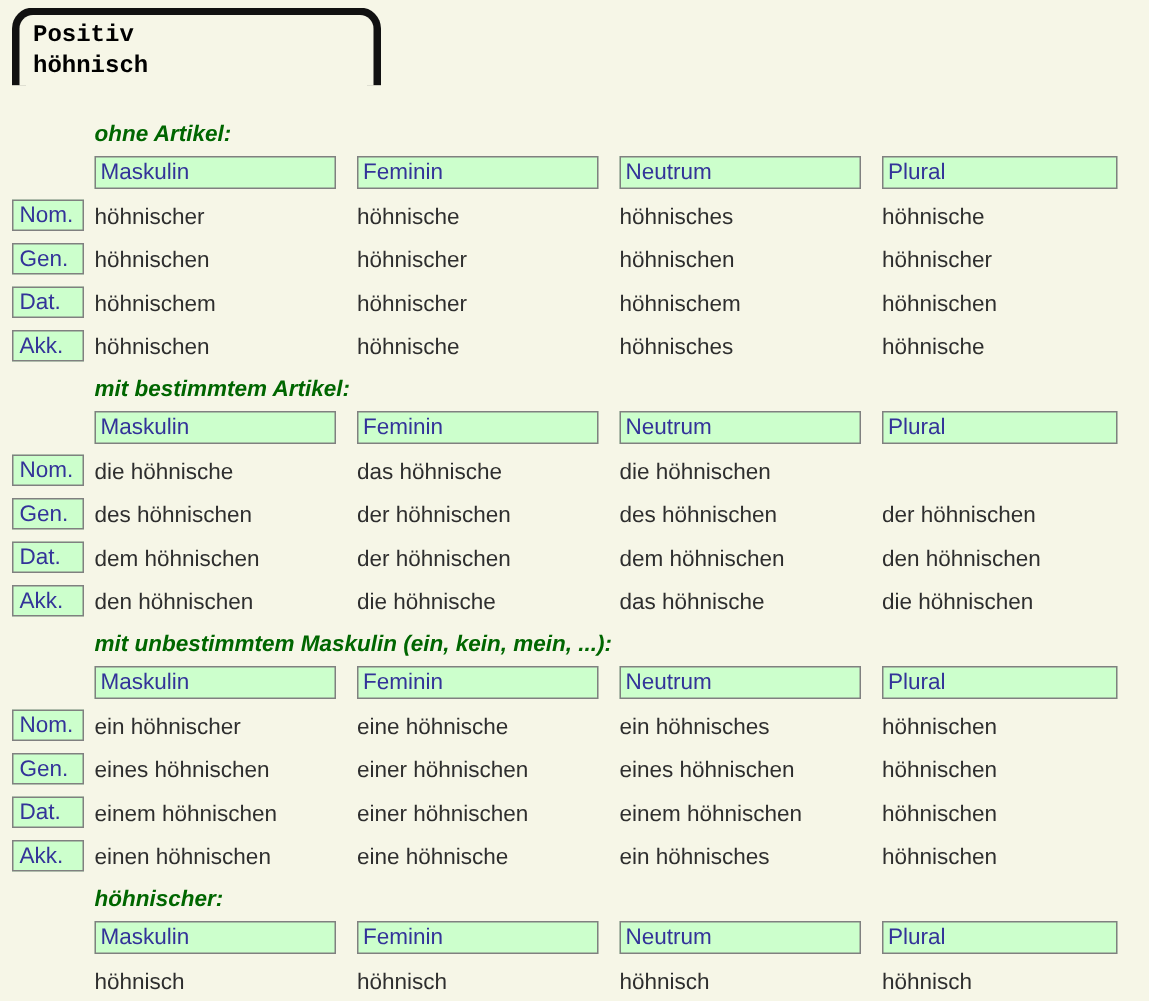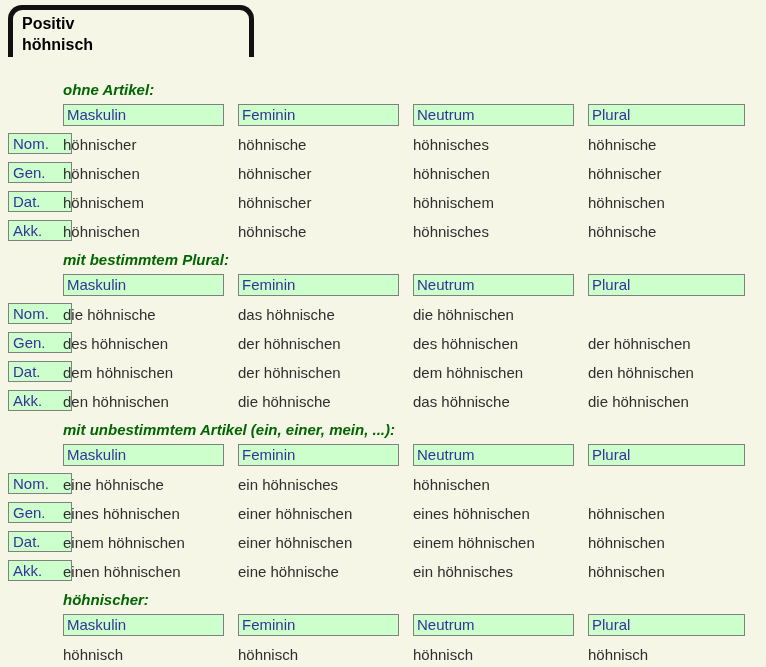--- a/index.html
+++ b/index.html
@@ -20,20 +20,21 @@
   }
   .tab {
     margin:5px 0 24px 8px;
     width:246px; height:52px;
     border:5px solid var(--tab-border);
     border-bottom:none;
     border-radius:14px 14px 0 0;
     padding:3px 0 0 9px;
     font-size:16px; font-weight:bold; line-height:21px;
     color:#000;
+    font-family:Liberation Mono, monospace;
   }
   .section { margin:0 0 2px 8px; }
   .sec-head {
     margin:0 0 6px 55px;
     color:var(--green);
     font-style:italic; font-weight:bold;
     font-size:15px; line-height:17px;
   }
   .grid-row {
     display:grid;
@@ -45,21 +46,21 @@
     margin-right:14px;
     background:var(--cell-green);
     border:1px solid var(--border);
     color:var(--blue);
     font-size:15px; line-height:18px;
     padding:1px 2px 1px 3px;
   }
   .row { height:29px; }
   .case {
     display:inline-block;
-    width:64px; height:21px;
+    width:48px; height:21px;
     background:var(--cell-green);
     border:1px solid var(--border);
     color:var(--blue);
     font-size:15px; line-height:19px;
     padding-left:4px;
   }
   .cell {
     font-size:15px; line-height:21px;
     color:var(--text);
     padding-top:1px;
@@ -106,21 +107,21 @@
       </div>
       <div class="grid-row row">
         <div><span class="case">Akk.</span></div>
         <div class="cell">höhnischen</div>
         <div class="cell">höhnische</div>
         <div class="cell">höhnisches</div>
         <div class="cell">höhnische</div>
       </div>
     </div>
     <div class="section">
-      <div class="sec-head">mit bestimmtem Plural:</div>
+      <div class="sec-head">mit bestimmtem Artikel:</div>
       <div class="grid-row hdr-row">
         <div></div>
         <div class="hdr">Maskulin</div>
         <div class="hdr">Feminin</div>
         <div class="hdr">Neutrum</div>
         <div class="hdr">Plural</div>
       </div>
       <div class="grid-row row">
         <div><span class="case">Nom.</span></div>
         <div class="cell">die höhnische</div>
@@ -143,30 +144,31 @@
       </div>
       <div class="grid-row row">
         <div><span class="case">Akk.</span></div>
         <div class="cell">den höhnischen</div>
         <div class="cell">die höhnische</div>
         <div class="cell">das höhnische</div>
         <div class="cell">die höhnischen</div>
       </div>
     </div>
     <div class="section">
-      <div class="sec-head">mit unbestimmtem Artikel (ein, einer, mein, ...):</div>
+      <div class="sec-head">mit unbestimmtem Maskulin (ein, kein, mein, ...):</div>
       <div class="grid-row hdr-row">
         <div></div>
         <div class="hdr">Maskulin</div>
         <div class="hdr">Feminin</div>
         <div class="hdr">Neutrum</div>
         <div class="hdr">Plural</div>
       </div>
       <div class="grid-row row">
         <div><span class="case">Nom.</span></div>
+        <div class="cell">ein höhnischer</div>
         <div class="cell">eine höhnische</div>
         <div class="cell">ein höhnisches</div>
         <div class="cell">höhnischen</div>
       </div>
       <div class="grid-row row">
         <div><span class="case">Gen.</span></div>
         <div class="cell">eines höhnischen</div>
         <div class="cell">einer höhnischen</div>
         <div class="cell">eines höhnischen</div>
         <div class="cell">höhnischen</div>

